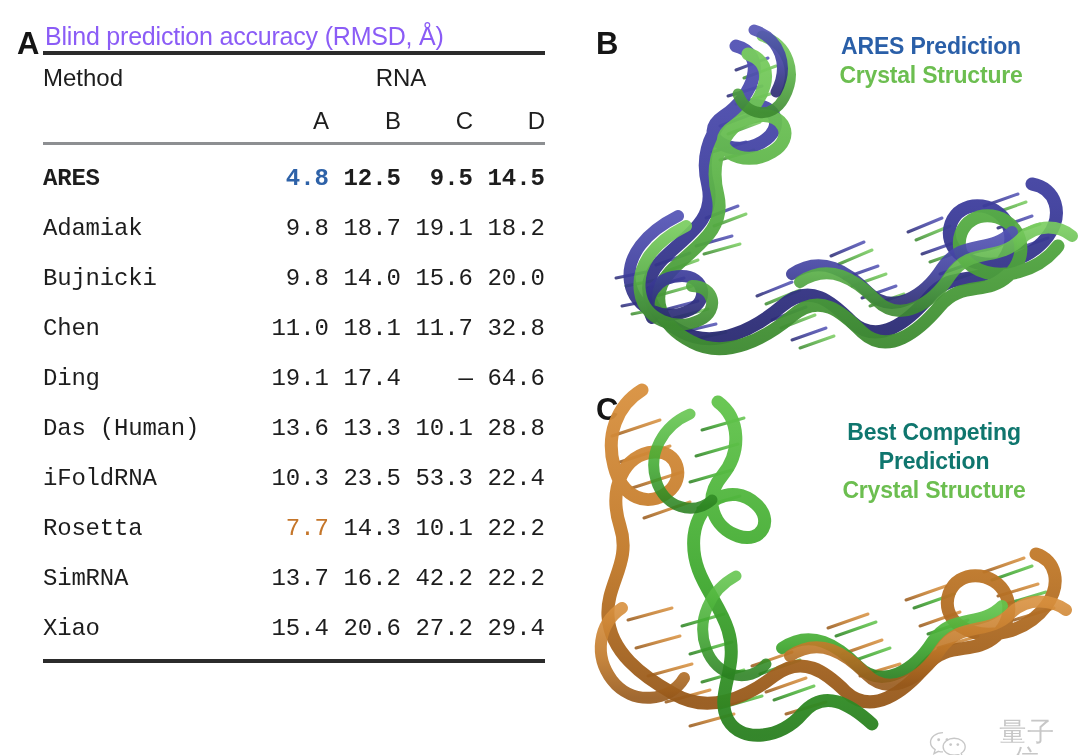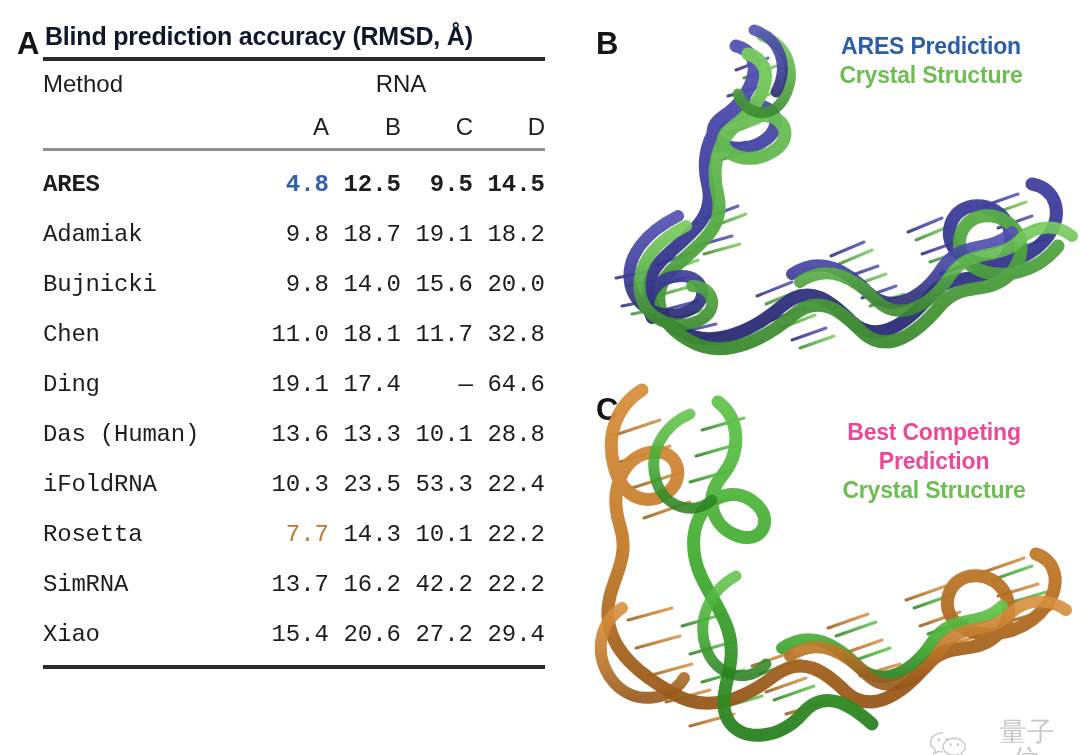--- a/index.html
+++ b/index.html
@@ -15,22 +15,22 @@
     position:absolute;font-weight:bold;font-size:31px;line-height:1;
     color:#151515;letter-spacing:-0.5px;
   }
   #letter-a{left:17px;top:28px;}
   #letter-b{left:596px;top:28px;}
   #letter-c{left:596px;top:394px;}
 
   
   .panel-a{position:absolute;left:43px;top:22px;width:502px;}
   .tbl-title{
-    font-size:25px;font-weight:bold;color:#0f172a;letter-spacing:-0.2px;
-    padding-left:2px;padding-bottom:6px;white-space:nowrap;
+    font-size:25px;font-weight:normal;color:#8b5cf6;letter-spacing:-0.2px;
+    padding-left:2px;white-space:nowrap;
   }
   .rule{width:100%;}
   .rule-top{height:4px;background:#2b2b2b;}
   .rule-mid{height:3px;background:#8d8f92;margin-top:1px;}
   .rule-bot{height:4px;background:#2b2b2b;}
 
   table.rmsd{
     width:100%;border-collapse:collapse;table-layout:fixed;
     font-size:24px;color:#1d1d1d;
   }
@@ -58,21 +58,21 @@
   #panel-b{left:586px;top:10px;width:494px;height:368px;}
   #panel-c{left:586px;top:376px;width:494px;height:379px;}
   .struct-svg{position:absolute;left:0;top:0;width:100%;height:100%;}
 
   .legend{position:absolute;font-weight:bold;font-size:23px;line-height:1.26;
           letter-spacing:-0.2px;text-align:center;}
   #legend-b{left:210px;top:22px;width:270px;}
   #legend-c{left:216px;top:42px;width:264px;}
   .lg-blue{color:#2a5fa8;}
   .lg-green{color:#6cbe50;}
-  .lg-orange{color:#ec4899;}
+  .lg-orange{color:#0f766e;}
 
   
   .watermark{position:absolute;left:928px;top:722px;width:140px;height:46px;
              display:flex;align-items:center;gap:18px;opacity:.55;text-align:center;}
   .wm-text{font-size:27px;color:#9a9a9a;line-height:1;letter-spacing:1px;
            font-family:"DejaVu Sans",sans-serif;}
 </style>
 </head>
 <body>
 

